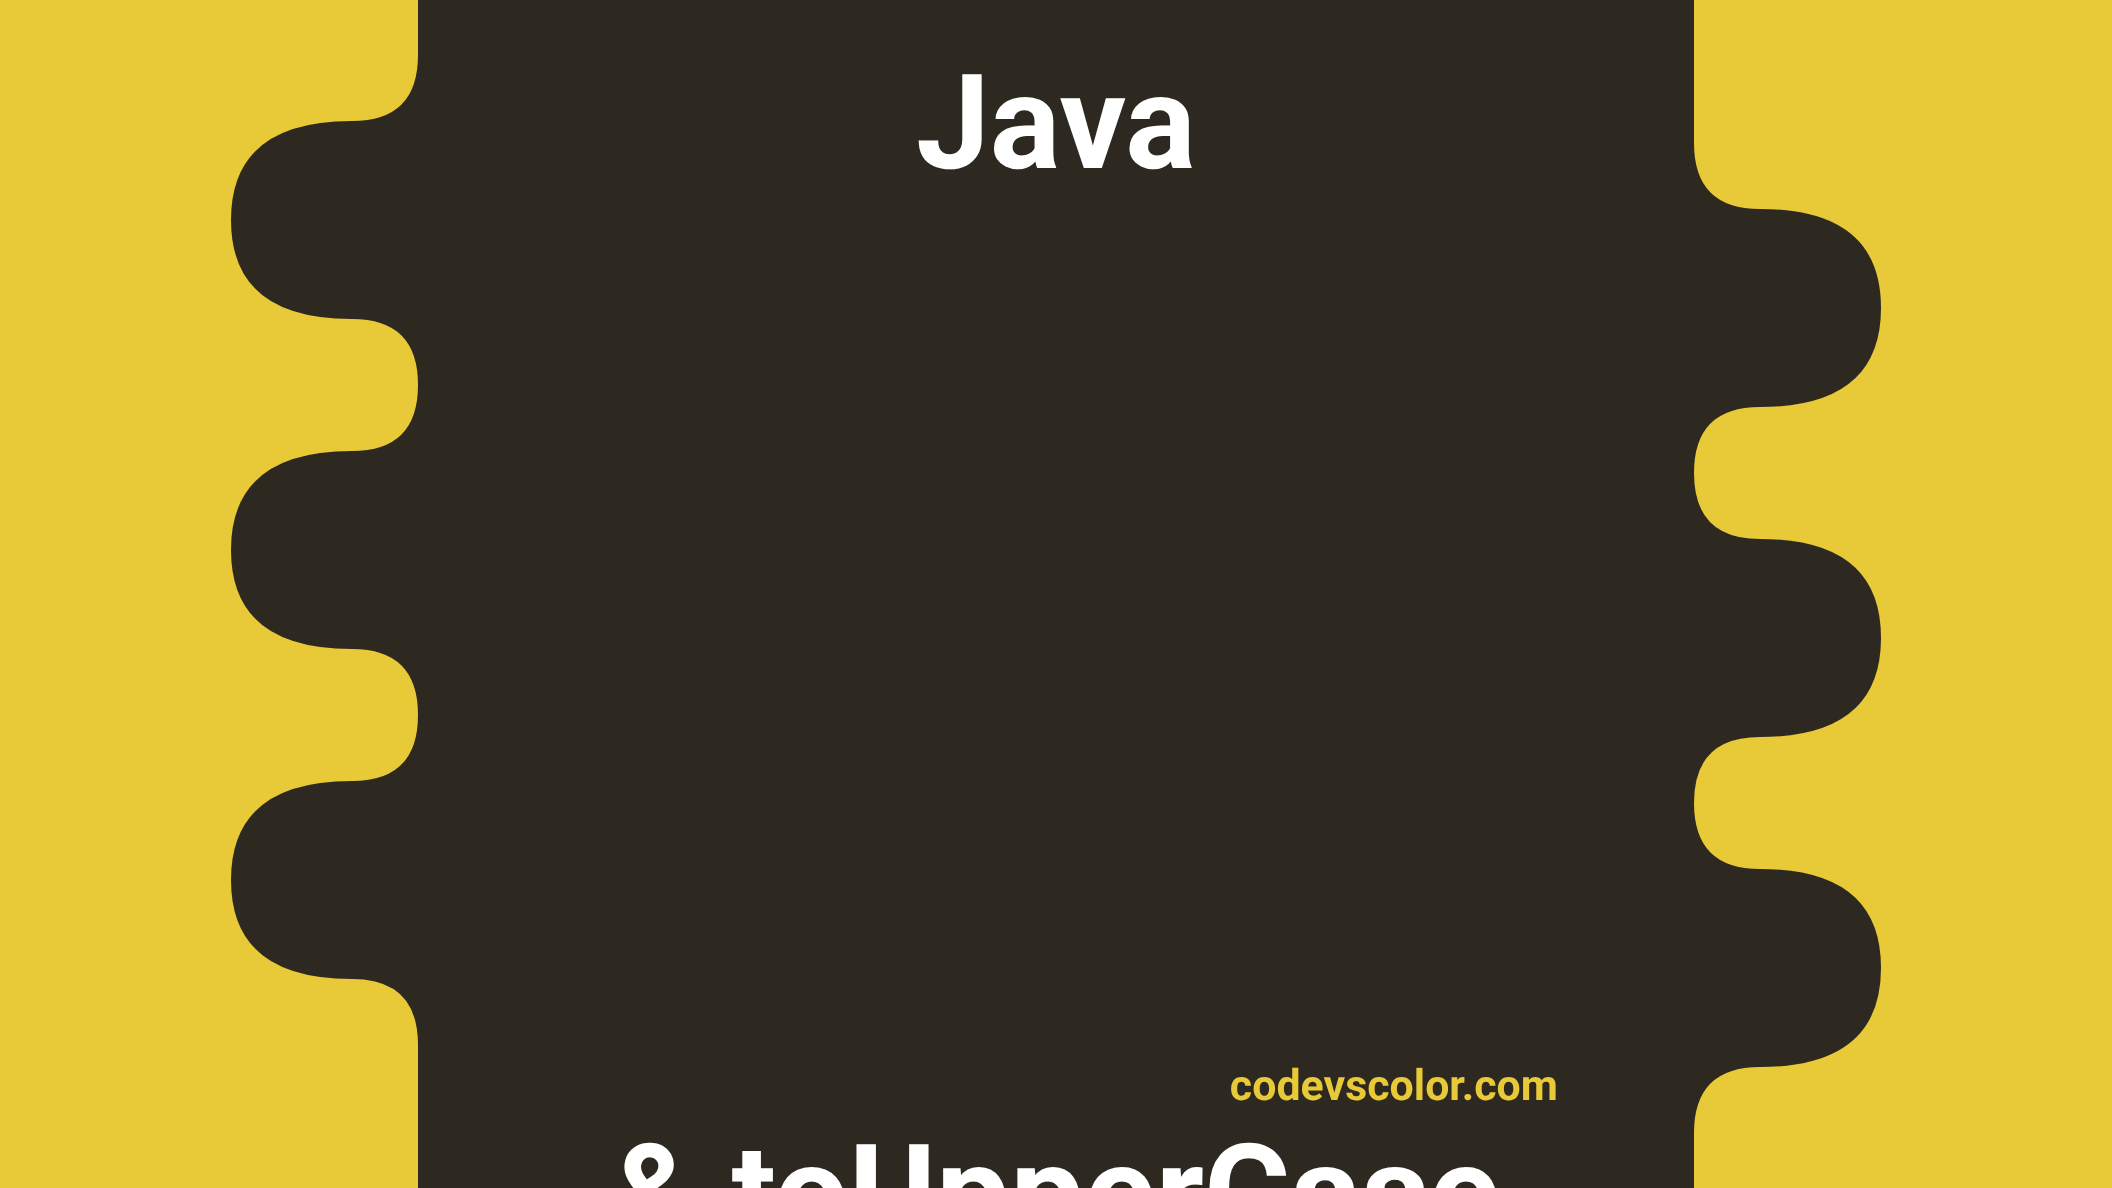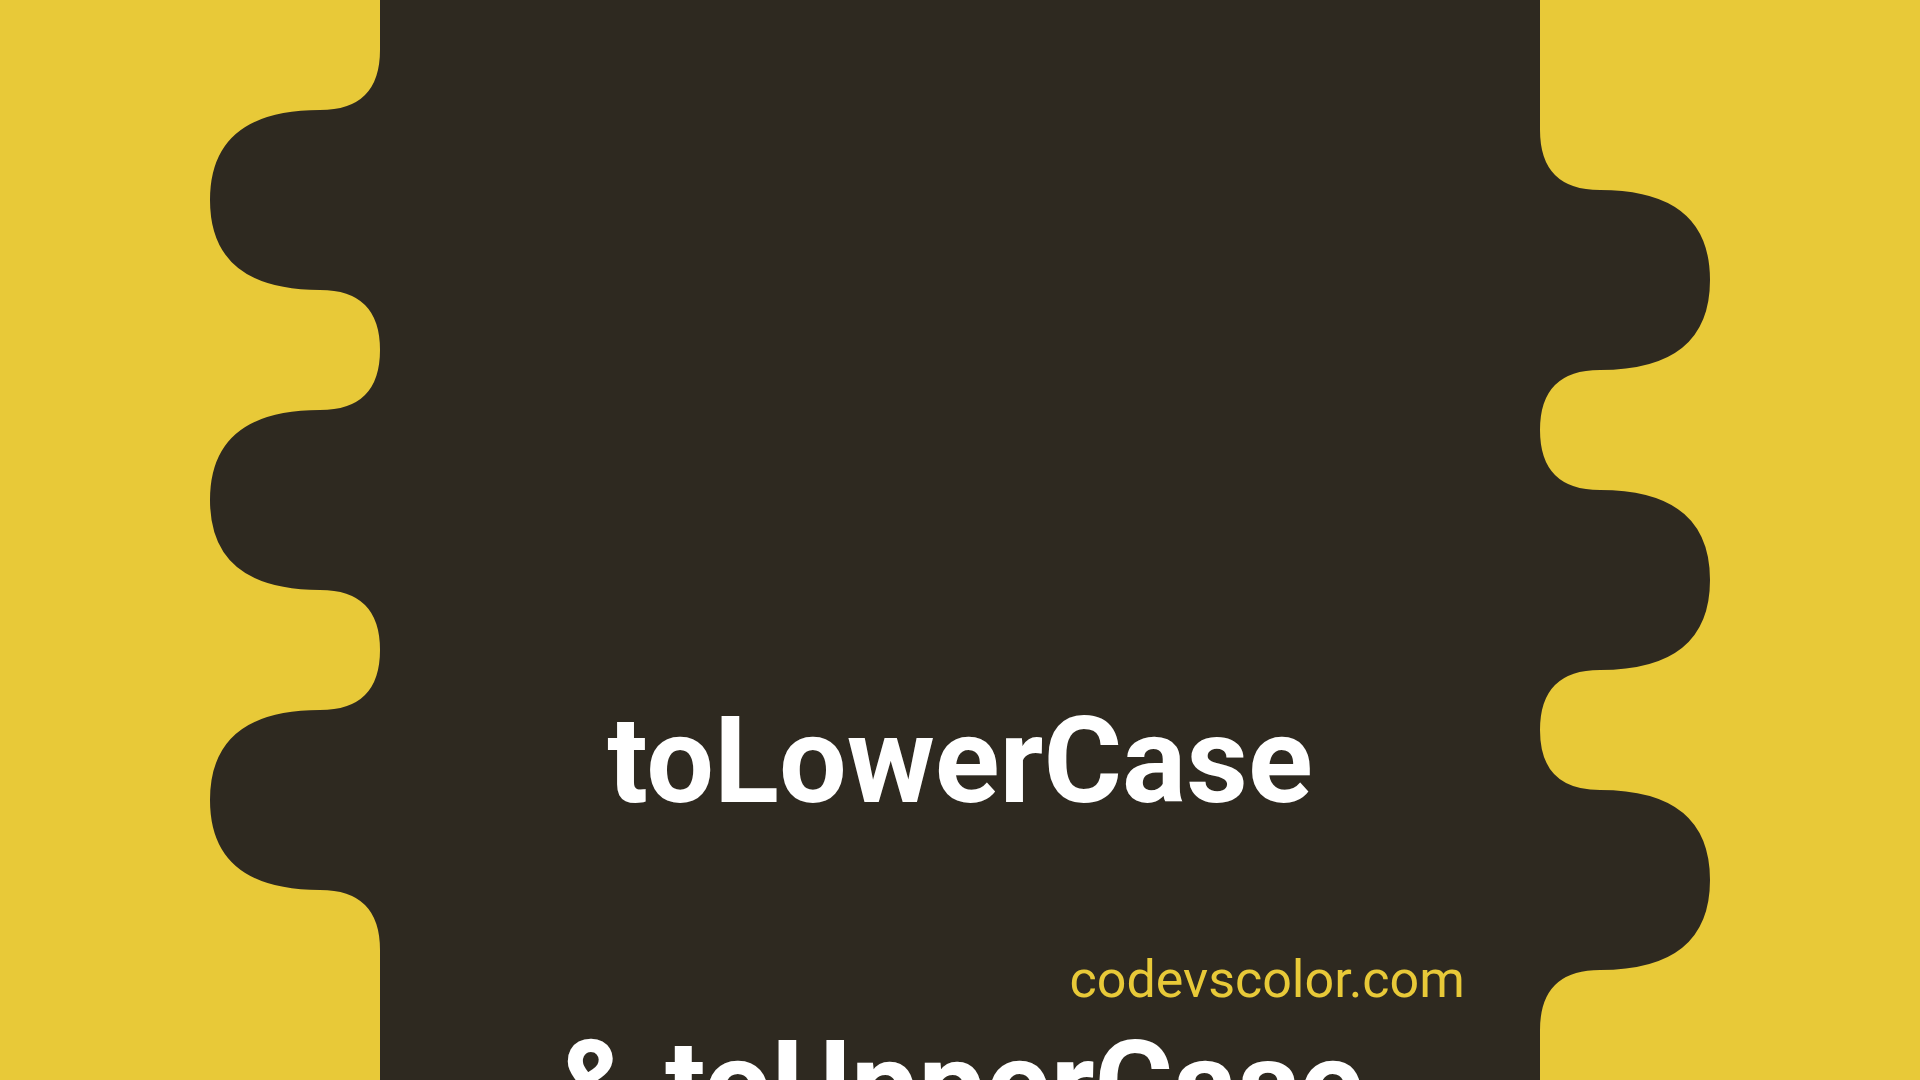--- a/index.html
+++ b/index.html
@@ -47,22 +47,22 @@
       line-height: 1.35;
       white-space: pre-line;
     }
     
     .footer-text {
       position: absolute;
       bottom: 70px;
       left: 66%;
       transform: translateX(-50%);
       color: #E8C938;
-      font-size: 52px;
-      font-weight: 400;
+      font-size: 39px;
+      font-weight: 700;
       z-index: 10;
     }
   </style>
 </head>
 <body>
 
 <div class="blob-container">
   <svg class="blob-svg" viewBox="0 0 1920 1080" preserveAspectRatio="none">
     <path fill="#2E2920" d="
       M 380 -50
@@ -95,20 +95,20 @@
       Q 1710 190 1600 190
       Q 1540 190 1540 130
       L 1540 -50
       Z
     "></path>
   </svg>
 </div>
 
 <div class="content">
   <div class="title">
+    <span>Java</span><br>
     <br>
     <br>
-    <span>toLowerCase</span><br>
     <span>&amp; toUpperCase</span>
   </div>
 </div>
 
 <div class="footer-text">codevscolor.com</div>
 
 </body></html>

